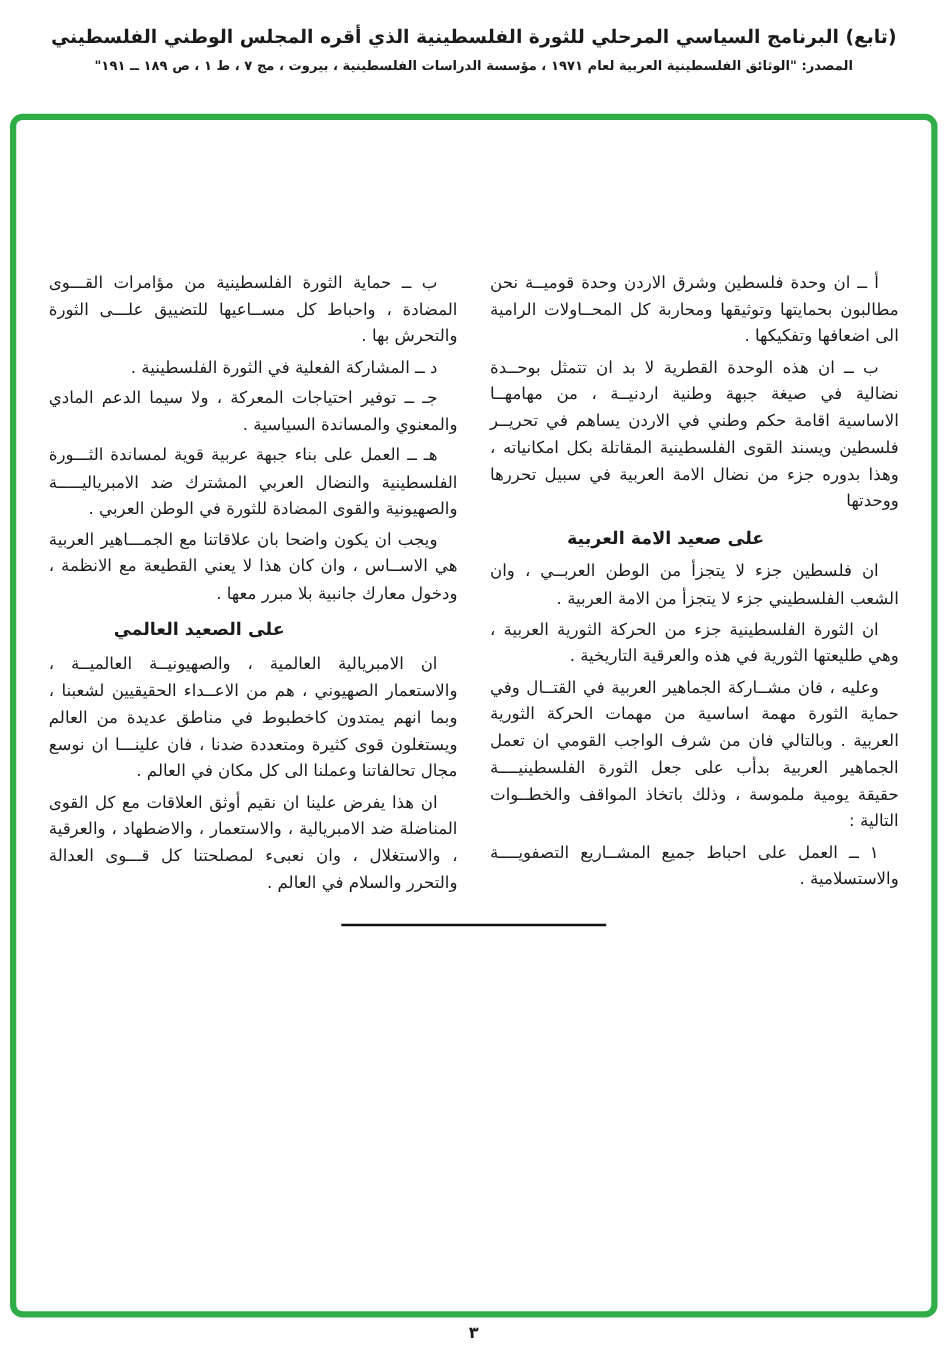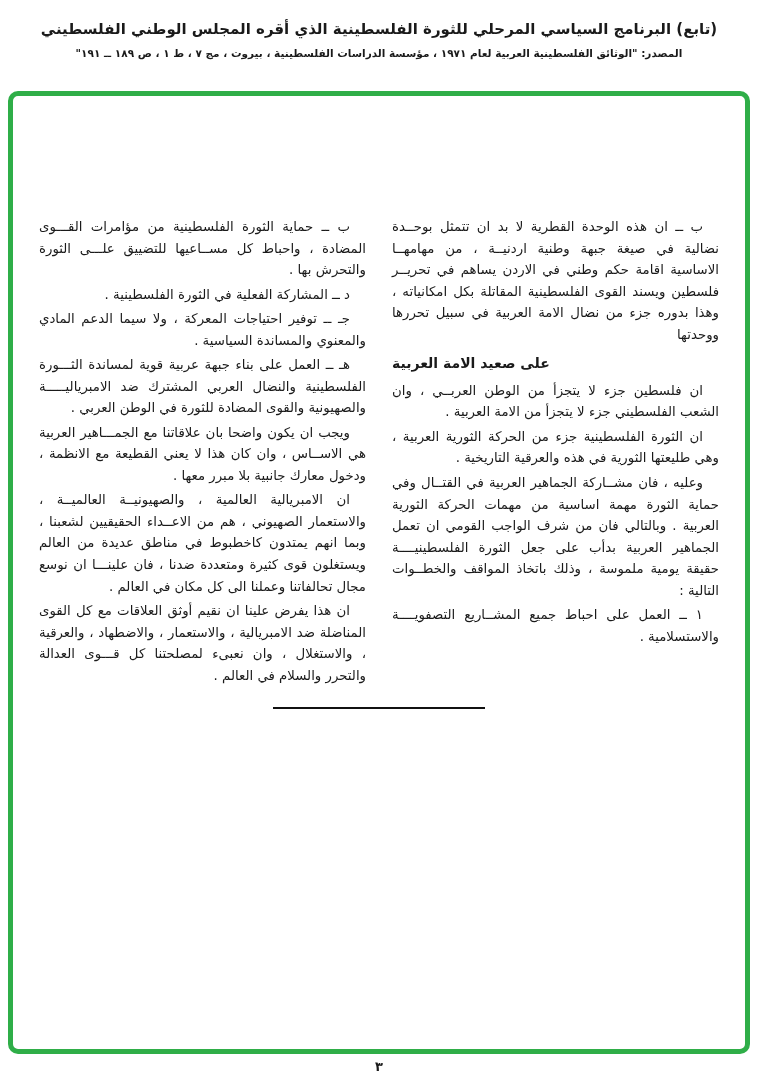--- a/index.html
+++ b/index.html
@@ -42,21 +42,21 @@
     line-height: 1.62;
     text-align: justify;
     margin-top: 32px;
   }
   .col p { margin-bottom: 3px; text-indent: 16px; }
   .col h2 {
     font-size: 14px;
     font-weight: bold;
     margin: 7px 0 5px 0;
   }
-  .h-indent-right { text-align: left; padding-right: 46px; }
+  .h-indent-right { text-align: center; padding-right: 46px; }
   .h-indent-left  { text-align: left;  padding-left: 52px; }
 
   .rule {
     width: 212px; height: 2px;
     background: #111;
     margin: 18px auto 0 auto;
   }
 
   
   footer {
@@ -73,34 +73,36 @@
 
   <header>
     <div class="doc-title">(تابع) البرنامج السياسي المرحلي للثورة الفلسطينية الذي أقره المجلس الوطني الفلسطيني</div>
     <div class="doc-source">المصدر: "الوثائق الفلسطينية العربية لعام ١٩٧١ ، مؤسسة الدراسات الفلسطينية ، بيروت ، مج ٧ ، ط ١ ، ص ١٨٩ ــ ١٩١"</div>
   </header>
 
   <div class="frame">
     <div class="columns">
 
       <section class="col">
+        <p>أ ــ ان وحدة فلسطين وشرق الاردن وحدة قوميــة نحن مطالبون بحمايتها وتوثيقها ومحاربة كل المحــاولات الرامية الى اضعافها وتفكيكها .</p>
         <p>ب ــ ان هذه الوحدة القطرية لا بد ان تتمثل بوحــدة نضالية في صيغة جبهة وطنية اردنيــة ، من مهامهــا الاساسية اقامة حكم وطني في الاردن يساهم في تحريــر فلسطين ويسند القوى الفلسطينية المقاتلة بكل امكانياته ، وهذا بدوره جزء من نضال الامة العربية في سبيل تحررها ووحدتها</p>
         <h2 class="h-indent-right">على صعيد الامة العربية</h2>
         <p>ان فلسطين جزء لا يتجزأ من الوطن العربــي ، وان الشعب الفلسطيني جزء لا يتجزأ من الامة العربية .</p>
         <p>ان الثورة الفلسطينية جزء من الحركة الثورية العربية ، وهي طليعتها الثورية في هذه والعرقية التاريخية .</p>
         <p>وعليه ، فان مشــاركة الجماهير العربية في القتــال وفي حماية الثورة مهمة اساسية من مهمات الحركة الثورية العربية . وبالتالي فان من شرف الواجب القومي ان تعمل الجماهير العربية بدأب على جعل الثورة الفلسطينيــــة حقيقة يومية ملموسة ، وذلك باتخاذ المواقف والخطــوات التالية :</p>
         <p>١ ــ العمل على احباط جميع المشــاريع التصفويــــة والاستسلامية .</p>
       </section>
 
       <section class="col">
         <p>ب ــ حماية الثورة الفلسطينية من مؤامرات القـــوى المضادة ، واحباط كل مســاعيها للتضييق علـــى الثورة والتحرش بها .</p>
         <p>د ــ المشاركة الفعلية في الثورة الفلسطينية .</p>
         <p>جـ ــ توفير احتياجات المعركة ، ولا سيما الدعم المادي والمعنوي والمساندة السياسية .</p>
         <p>هـ ــ العمل على بناء جبهة عربية قوية لمساندة الثـــورة الفلسطينية والنضال العربي المشترك ضد الامبرياليـــــة والصهيونية والقوى المضادة للثورة في الوطن العربي .</p>
         <p>ويجب ان يكون واضحا بان علاقاتنا مع الجمـــاهير العربية هي الاســاس ، وان كان هذا لا يعني القطيعة مع الانظمة ، ودخول معارك جانبية بلا مبرر معها .</p>
+        <h2 class="h-indent-left">على الصعيد العالمي</h2>
         <p>ان الامبريالية العالمية ، والصهيونيــة العالميــة ، والاستعمار الصهيوني ، هم من الاعــداء الحقيقيين لشعبنا ، وبما انهم يمتدون كاخطبوط في مناطق عديدة من العالم ويستغلون قوى كثيرة ومتعددة ضدنا ، فان علينـــا ان نوسع مجال تحالفاتنا وعملنا الى كل مكان في العالم .</p>
         <p>ان هذا يفرض علينا ان نقيم أوثق العلاقات مع كل القوى المناضلة ضد الامبريالية ، والاستعمار ، والاضطهاد ، والعرقية ، والاستغلال ، وان نعبىء لمصلحتنا كل قـــوى العدالة والتحرر والسلام في العالم .</p>
       </section>
 
     </div>
 
     <div class="rule"></div>
   </div>
 
   <footer>

